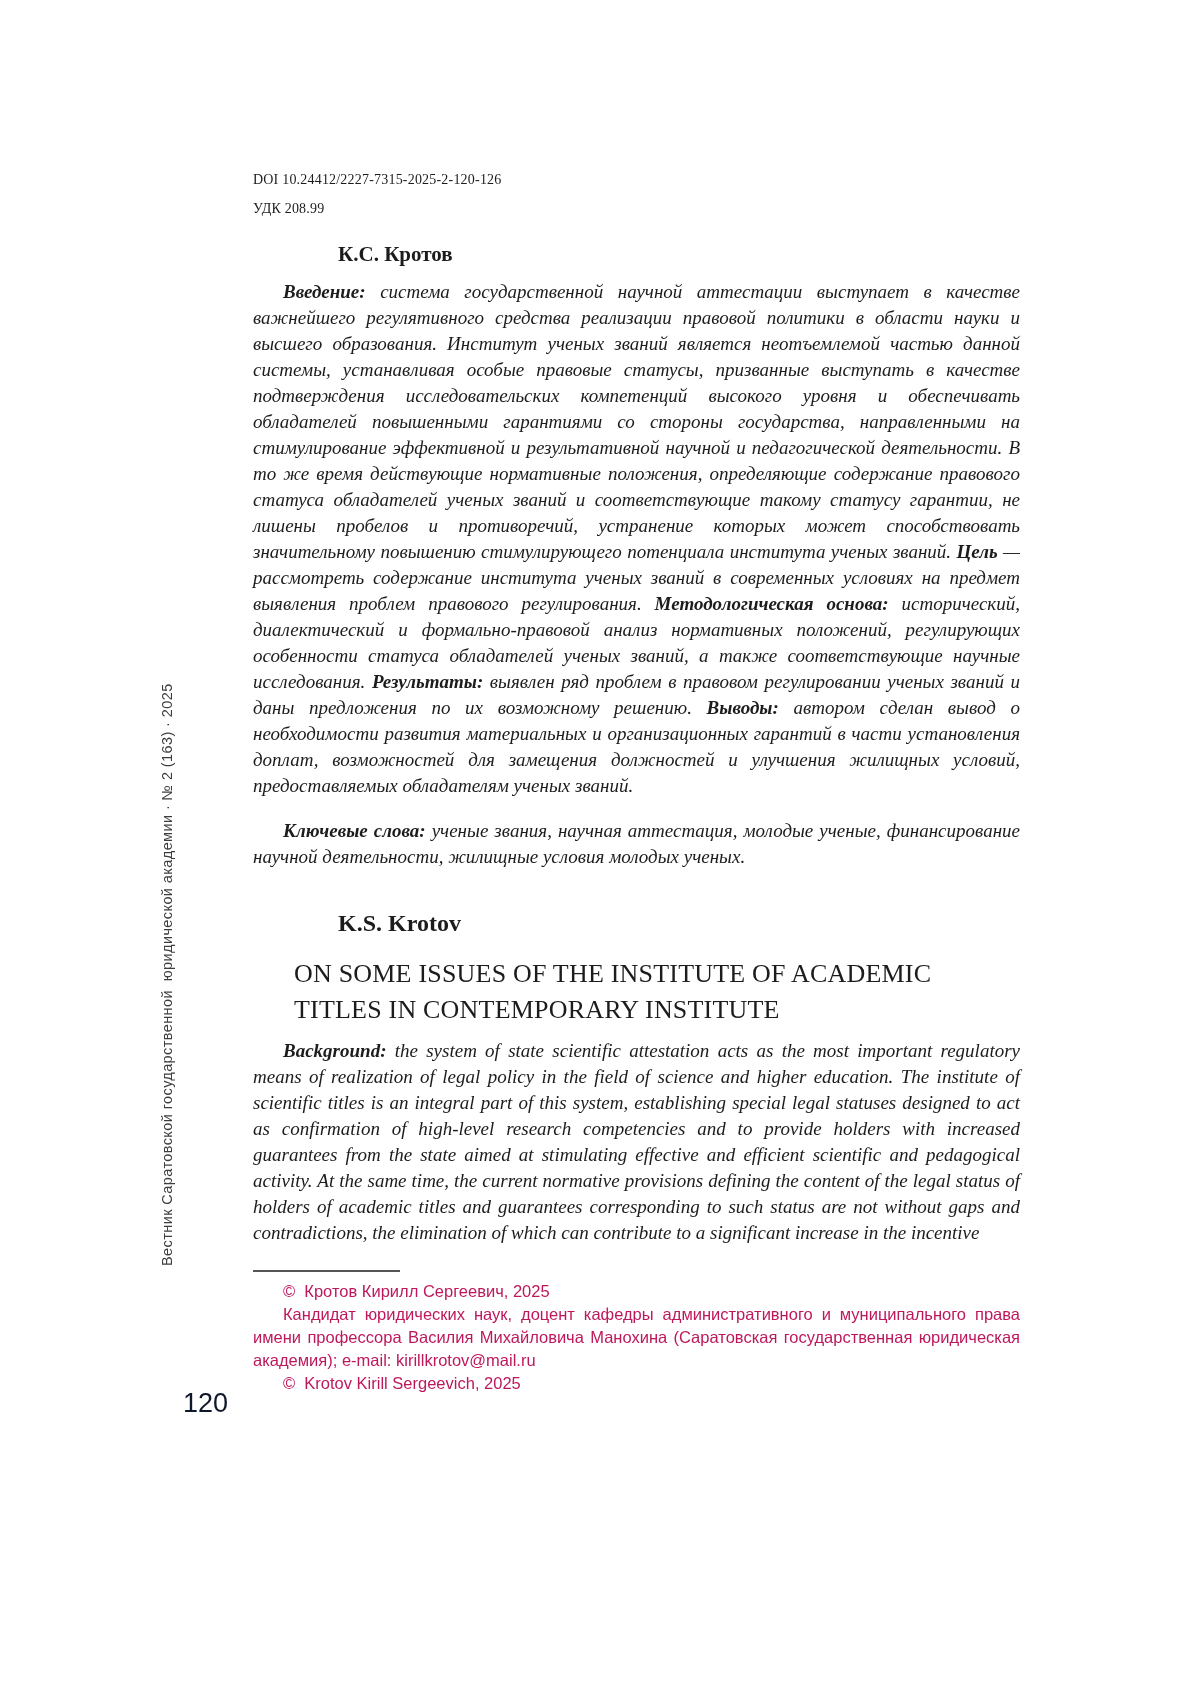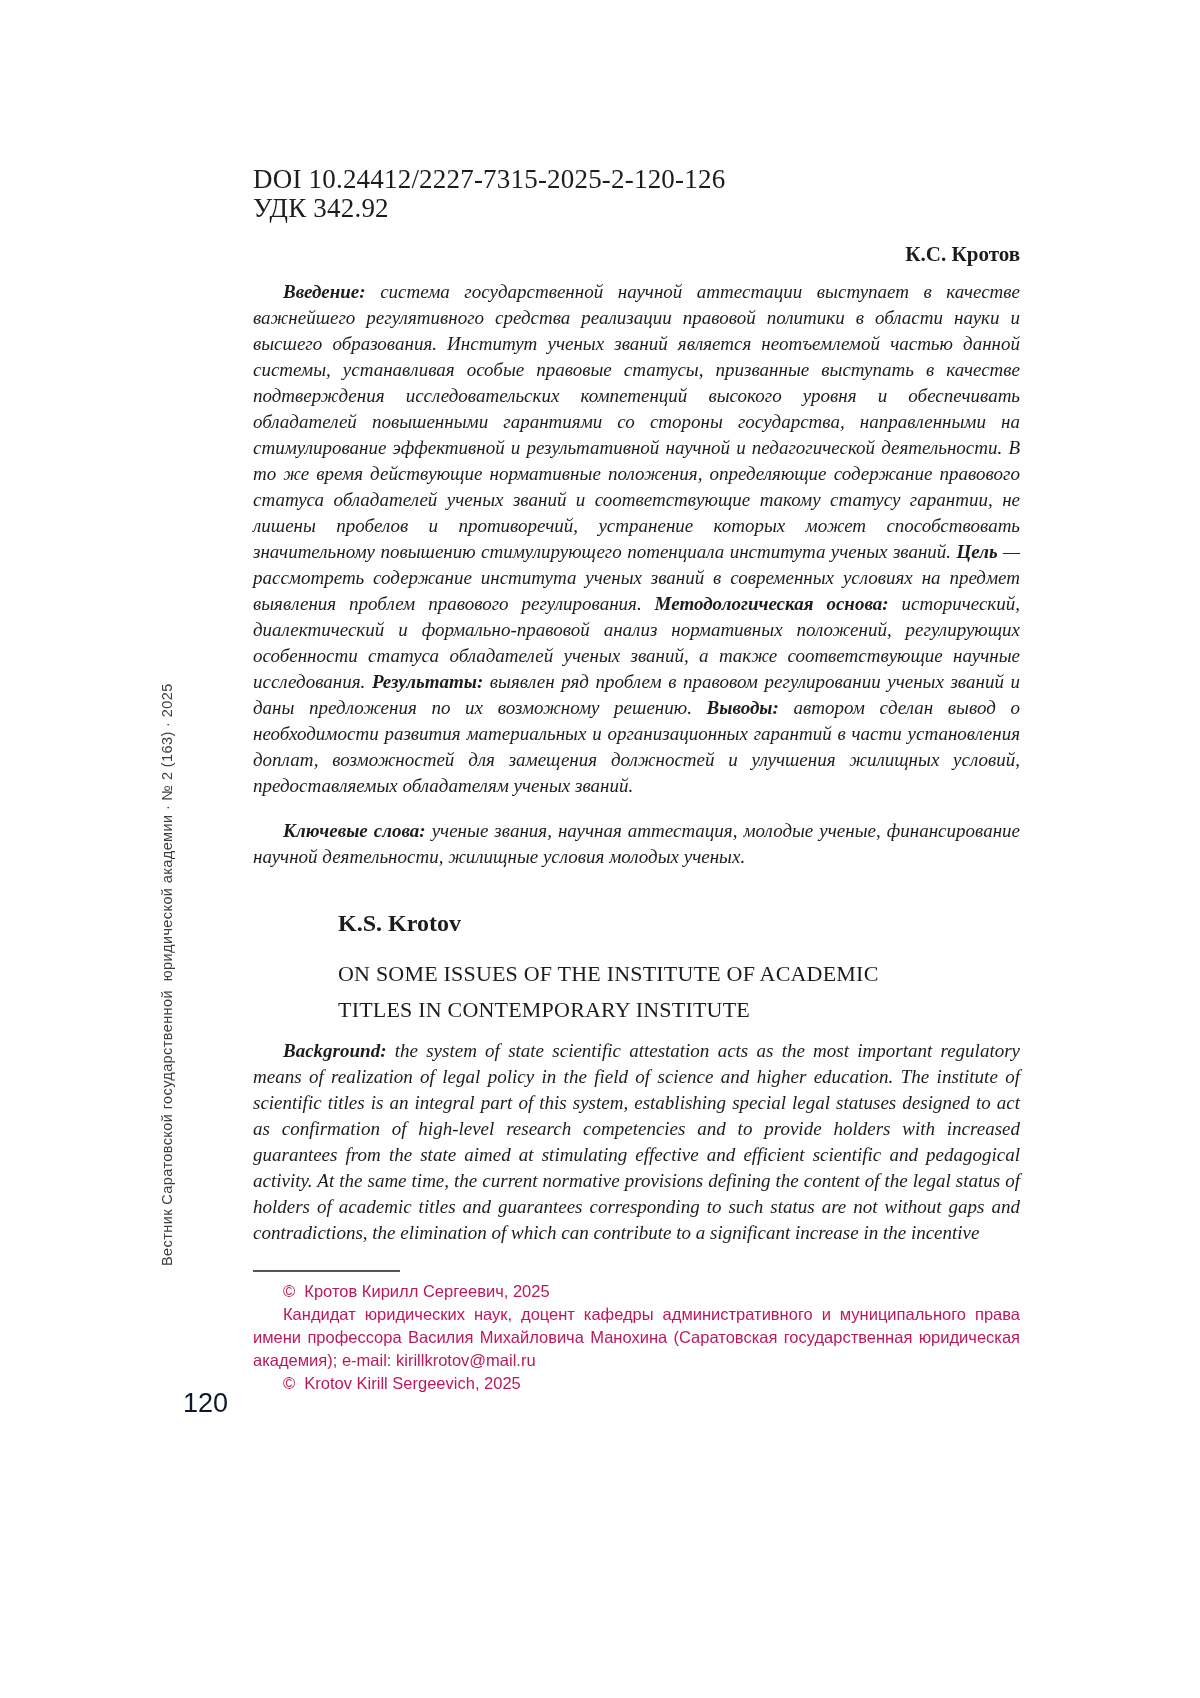--- a/index.html
+++ b/index.html
@@ -11,29 +11,28 @@
     overflow: hidden;
     font-family: "Liberation Serif", "DejaVu Serif", serif;
     color: #1c1c1c;
   }
   .content {
     position: absolute;
     left: 253px;
     top: 165px;
     width: 767px;
   }
-  .doi-block { font-size: 27px; line-height: 29px; letter-spacing: 0.2px; }
+  .doi-block { font-size: 14px; line-height: 29px; letter-spacing: 0.2px; }
   .doi-block div { white-space: nowrap; }
 
   .author-ru {
     margin: 16px 0 0 85px;
     font-weight: 700;
     font-size: 21px;
     line-height: 30px;
-    text-align: right;
   }
   .title-ru {
     margin: 18px 0 0 85px;
     font-size: 27px;
     line-height: 37px;
     font-weight: 400;
     letter-spacing: 0.2px;
   }
   .abstract {
     margin-top: 10px;
@@ -46,22 +45,22 @@
   .abstract + .abstract { margin-top: 15px; }
   .seg-lead { font-weight: 700; }
 
   .author-en {
     margin: 38px 0 12px 85px;
     font-weight: 700;
     font-size: 24px;
     line-height: 30px;
   }
   .title-en {
-    margin: 18px 0 0 85px;
-    font-size: 22px;
+    margin: 18px 0 0 41px;
+    font-size: 26px;
     line-height: 36px;
     font-weight: 400;
     letter-spacing: 0.2px;
   }
 
   .footnote {
     margin-top: 24px;
     font-family: "Liberation Sans", "DejaVu Sans", sans-serif;
     font-size: 16.5px;
     line-height: 23px;
@@ -103,21 +102,21 @@
 <div class="page">
 
   <div class="sidebar-text">Вестник Саратовской государственной&nbsp; юридической академии · № 2 (163) · 2025</div>
 
   <div class="page-number">120</div>
 
   <div class="content">
 
     <div class="doi-block">
       <div>DOI 10.24412/2227-7315-2025-2-120-126</div>
-      <div>УДК 342.92</div>
+      <div>УДК 208.99</div>
     </div>
 
     <div class="author-ru">К.С. Кротов</div>
 
 
     <p class="abstract"><span class="seg-lead">Введение:</span><span> система государственной научной аттестации выступает в качестве важнейшего регулятивного средства реализации правовой политики в области науки и высшего образования. Институт ученых званий является неотъемлемой частью данной системы, устанавливая особые правовые статусы, призванные выступать в качестве подтверждения исследовательских компетенций высокого уровня и обеспечивать обладателей повышенными гарантиями со стороны государства, направленными на стимулирование эффективной и результативной научной и педагогической деятельности. В то же время действующие нормативные положения, определяющие содержание правового статуса обладателей ученых званий и соответствующие такому статусу гарантии, не лишены пробелов и противоречий, устранение которых может способствовать значительному повышению стимулирующего потенциала института ученых званий. </span><span class="seg-lead">Цель</span><span> — рассмотреть содержание института ученых званий в современных условиях на предмет выявления проблем правового регулирования. </span><span class="seg-lead">Методологическая основа:</span><span> исторический, диалектический и формально-правовой анализ нормативных положений, регулирующих особенности статуса обладателей ученых званий, а также соответствующие научные исследования. </span><span class="seg-lead">Результаты:</span><span> выявлен ряд проблем в правовом регулировании ученых званий и даны предложения по их возможному решению. </span><span class="seg-lead">Выводы:</span><span> автором сделан вывод о необходимости развития материальных и организационных гарантий в части установления доплат, возможностей для замещения должностей и улучшения жилищных условий, предоставляемых обладателям ученых званий.</span></p>
 
     <p class="abstract"><span class="seg-lead">Ключевые слова:</span><span> ученые звания, научная аттестация, молодые ученые, финансирование научной деятельности, жилищные условия молодых ученых.</span></p>
 
     <div class="author-en">K.S. Krotov</div>

